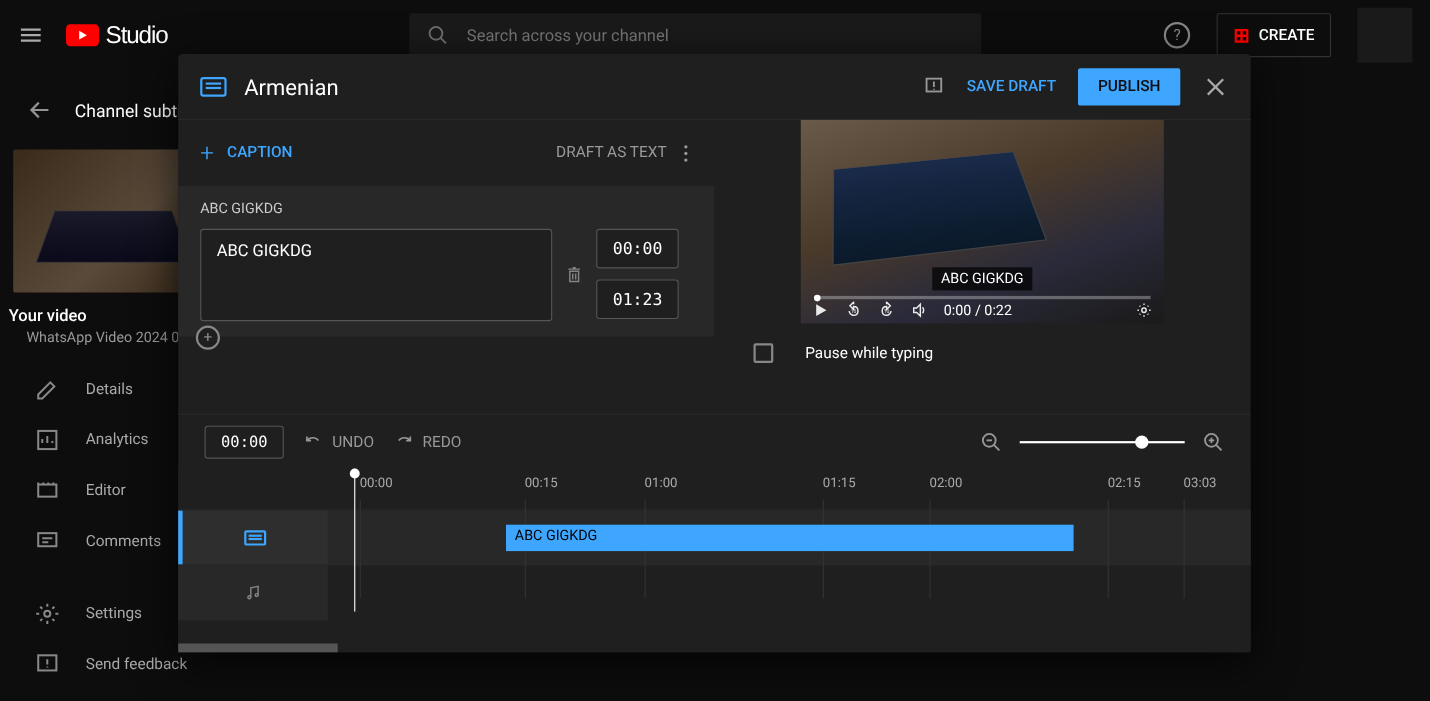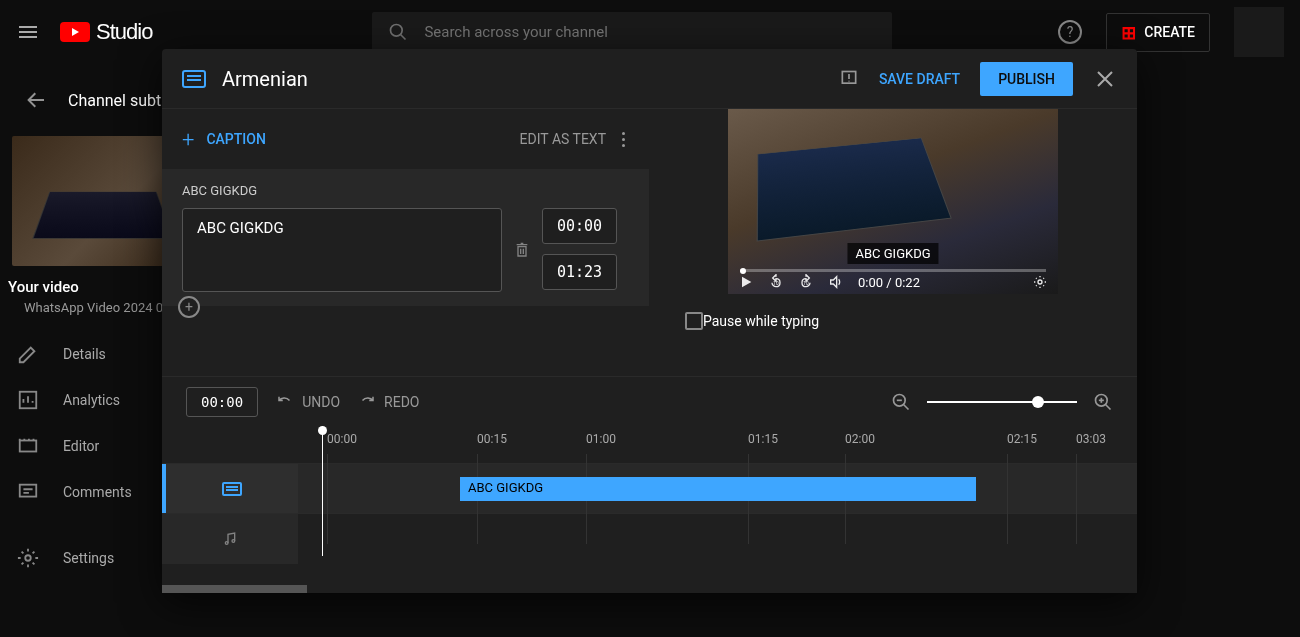--- a/index.html
+++ b/index.html
@@ -20,21 +20,21 @@
 .avatar-box { width: 50px; height: 50px; background: #1a1a1a; }
 
 .bg-sidebar { position: absolute; left: 0; top: 64px; bottom: 0; width: 256px; padding: 16px 0; }
 .back-row { display: flex; align-items: center; padding: 8px 24px; margin-bottom: 16px; }
 .back-arrow { width: 24px; margin-right: 20px; opacity: 0.7; }
 .back-title { font-size: 16px; color: #fff; }
 .thumb { width: 230px; height: 130px; background: linear-gradient(135deg, #3a2a1a, #5a4a3a, #2a1a0a); margin: 0 12px 12px 12px; border-radius: 2px; position: relative; }
 .thumb::after { content:''; position:absolute; left:30px; top:40px; width:120px; height:70px; background: linear-gradient(180deg,#1a1a2a,#0a0a1a); transform: perspective(200px) rotateX(50deg); border:1px solid #333; }
 .your-video { padding: 0 8px; margin-bottom: 4px; font-size: 15px; font-weight: 500; }
 .video-name { padding: 0 24px; font-size: 13px; color: #999; margin-bottom: 16px; }
-.nav-item { display: flex; align-items: center; padding: 12px 17px; color: #aaa; font-size: 14px; cursor: pointer; }
+.nav-item { display: flex; align-items: center; padding: 12px 32px; color: #aaa; font-size: 14px; cursor: pointer; }
 .nav-item svg, .nav-item .nav-ico { width: 22px; height: 22px; margin-right: 24px; }
 .nav-ico { border: 2px solid #888; border-radius: 3px; }
 
 .modal { position: absolute; left: 162px; top: 49px; width: 975px; height: 544px; background: #1f1f1f; border-radius: 4px; box-shadow: 0 10px 40px rgba(0,0,0,0.7); display: flex; flex-direction: column; }
 .modal-header { height: 60px; display: flex; align-items: center; padding: 0 20px; border-bottom: 1px solid #2a2a2a; }
 .cc-icon { width: 24px; height: 18px; border: 2px solid #3ea6ff; border-radius: 3px; margin-right: 16px; position: relative; }
 .cc-icon::after { content:''; position:absolute; left:3px; top:3px; right:3px; height:2px; background:#3ea6ff; box-shadow: 0 4px 0 #3ea6ff; }
 .modal-title { font-size: 20px; font-weight: 400; }
 .modal-actions { margin-left: auto; display: flex; align-items: center; gap: 20px; }
 .flag-icon { width: 20px; height: 20px; opacity: 0.7; }
@@ -64,21 +64,21 @@
 .player-laptop { position:absolute; left:30px; top:20px; width:180px; height:110px; background: linear-gradient(180deg,#1a2a4a,#0a1a2a); transform: perspective(400px) rotateX(40deg) rotateZ(-8deg); border:1px solid #444; }
 .player-caption { position: absolute; bottom: 30px; left: 50%; transform: translateX(-50%); background: rgba(0,0,0,0.7); padding: 3px 8px; font-size: 13px; }
 .player-progress { position: absolute; bottom: 22px; left: 12px; right: 12px; height: 3px; background: rgba(255,255,255,0.3); }
 .player-progress::before { content:''; position:absolute; left:0; top:-1px; width:6px; height:6px; background:#fff; border-radius:50%; }
 .player-controls { position: absolute; bottom: 0; left: 0; right: 0; height: 24px; display: flex; align-items: center; padding: 0 10px; gap: 14px; font-size: 12px; }
 .pc-ico { width: 16px; height: 16px; opacity: 0.9; cursor: pointer; }
 .pc-time { font-size: 13px; }
 .pc-gear { margin-left: auto; }
 .tips { font-size: 13px; color: #aaa; margin-top: 20px; }
 .tips a { color: #3ea6ff; text-decoration: none; }
-.pause-row { display: flex; align-items: center; gap: 0; margin-top: 18px; font-size: 14px; }
+.pause-row { display: flex; align-items: center; gap: 29px; margin-top: 18px; font-size: 14px; }
 .checkbox { width: 18px; height: 18px; border: 2px solid #888; border-radius: 2px; cursor: pointer; }
 
 .timeline-toolbar { height: 50px; border-top: 1px solid #2a2a2a; display: flex; align-items: center; padding: 0 24px; gap: 18px; }
 .tl-time { border: 1px solid #555; border-radius: 3px; padding: 6px 14px; font-family: monospace; font-size: 14px; }
 .undo-redo { display: flex; align-items: center; gap: 8px; color: #999; font-size: 14px; cursor: pointer; }
 .undo-redo svg { width: 18px; height: 18px; }
 .zoom-group { margin-left: auto; display: flex; align-items: center; gap: 16px; }
 .zoom-ico { width: 20px; height: 20px; opacity: 0.7; cursor: pointer; }
 .zoom-track { width: 150px; height: 2px; background: #fff; position: relative; }
 .zoom-thumb { position: absolute; top: -5px; left: 70%; width: 12px; height: 12px; background: #fff; border-radius: 50%; }
@@ -169,20 +169,27 @@
       </svg>
     <span>Comments</span>
   </div>
   <div class="nav-item" style="margin-top:20px">
     <svg class="nav-ico" viewBox="0 0 24 24" style="border:none">
         <circle cx="12" cy="12" r="3" fill="none" stroke="#888" stroke-width="2"></circle>
         <path d="M12 2v3M12 19v3M4 12H1M23 12h-3M5 5l2 2M17 17l2 2M5 19l2-2M17 7l2-2" stroke="#888" stroke-width="2"></path>
       </svg>
     <span>Settings</span>
   </div>
+  <div class="nav-item">
+    <svg class="nav-ico" viewBox="0 0 24 24" style="border:none">
+        <rect x="3" y="3" width="18" height="15" fill="none" stroke="#888" stroke-width="2"></rect>
+        <path d="M12 7v5M12 14v1" stroke="#888" stroke-width="2"></path>
+      </svg>
+    <span>Send feedback</span>
+  </div>
 </div>
 
 <div class="modal">
   <div class="modal-header">
     <div class="cc-icon"></div>
     <div class="modal-title">Armenian</div>
     <div class="modal-actions">
       <svg class="flag-icon" viewBox="0 0 24 24">
           <rect x="4" y="3" width="16" height="14" fill="none" stroke="#ccc" stroke-width="2"></rect>
           <path d="M12 6v6M12 14v1" stroke="#ccc" stroke-width="2"></path>
@@ -195,21 +202,21 @@
     </div>
   </div>
 
   <div class="modal-body">
     <div class="left-pane">
       <div class="caption-bar">
         <div class="add-caption">
           <span class="plus-ico">+</span>
           <span>CAPTION</span>
         </div>
-        <span class="edit-text">EDIT AS TEXT</span>
+        <span class="edit-text">DRAFT AS TEXT</span>
         <div class="kebab">
             <span></span>
             <span></span>
             <span></span>
           </div>
       </div>
       <div class="caption-entry">
         <div class="entry-label">ABC GIGKDG</div>
         <div class="entry-row">
           <textarea class="entry-textarea" style="">ABC GIGKDG</textarea>

